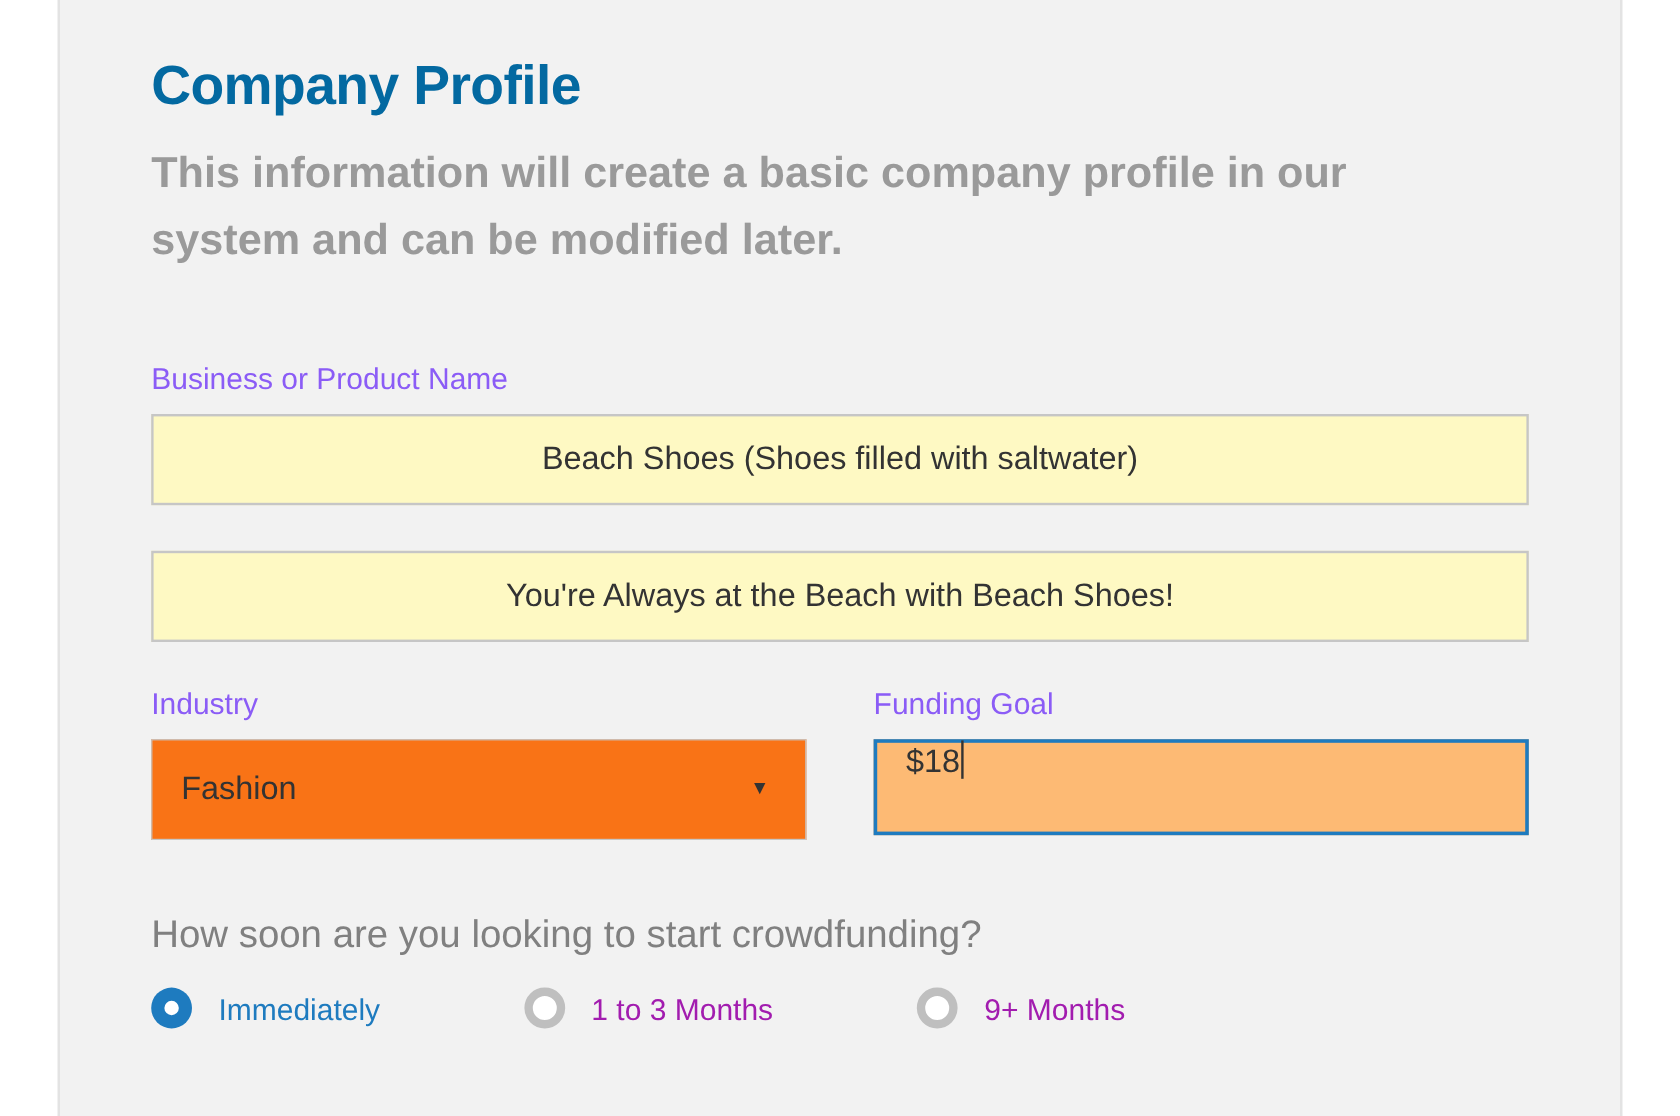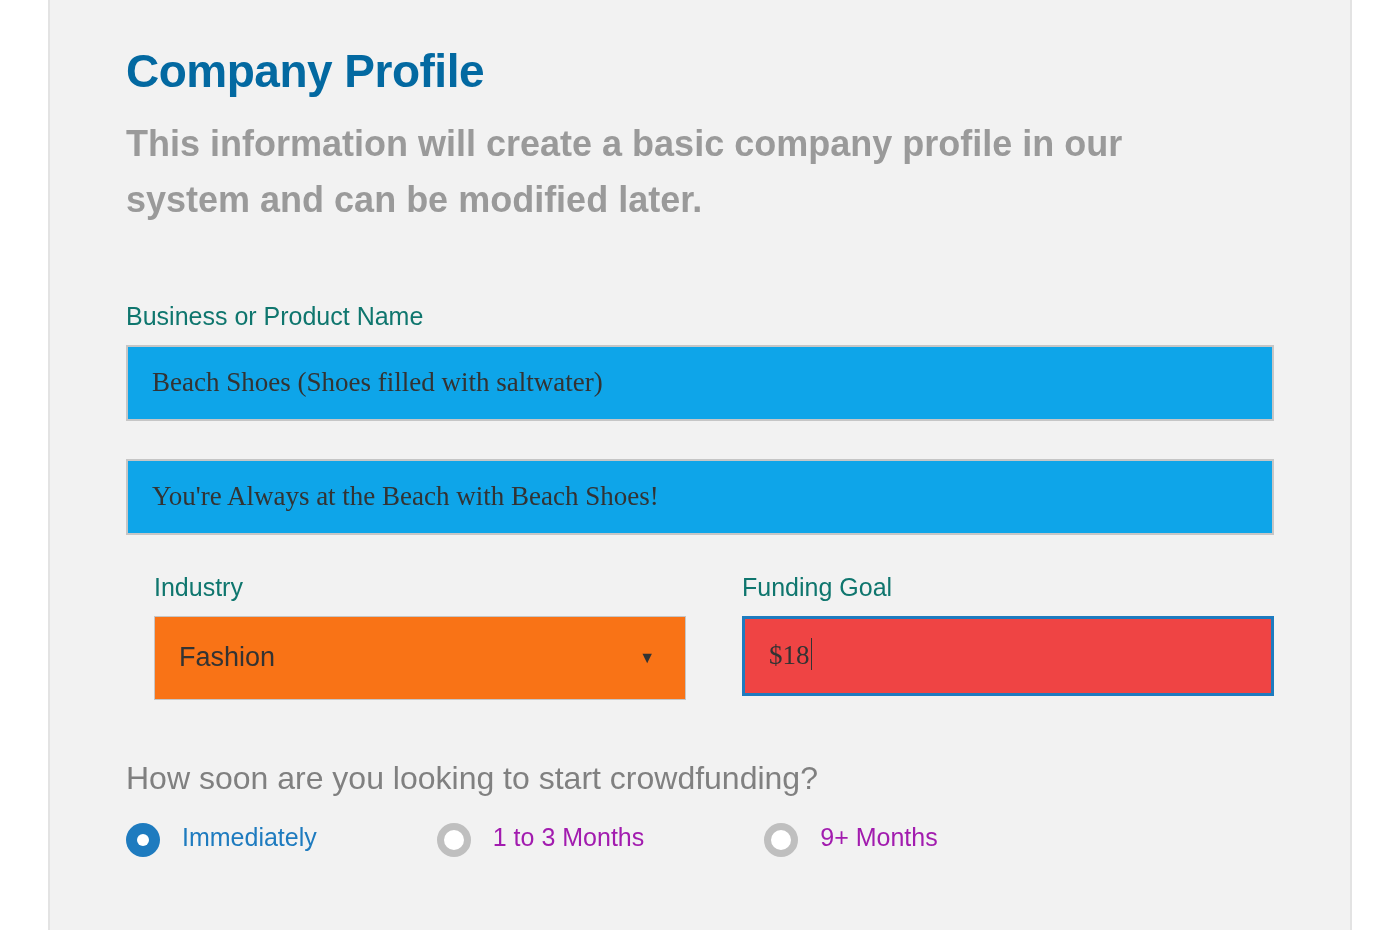--- a/index.html
+++ b/index.html
@@ -30,40 +30,40 @@
     font-weight: 700;
     color: #9a9a9a;
     line-height: 1.55;
     margin-bottom: 74px;
     max-width: 1000px;
   }
   .field-group { margin-bottom: 38px; }
   .field-label {
     font-size: 25px;
     font-weight: 400;
-    color: #0f766e;
+    color: #8b5cf6;
     margin-bottom: 14px;
     display: block;
   }
   .text-input {
     width: 100%;
     height: 76px;
-    background: #0ea5e9;
+    background: #fef9c3;
     border: 2px solid #c6c6c6;
     font-size: 27px;
     color: #333333;
     padding: 0 24px;
-    font-family: Liberation Serif, serif;
+    font-family: Liberation Sans, sans-serif;
     outline: none;
+    text-align: center;
   }
   .two-col {
     display: flex;
     gap: 56px;
     margin-bottom: 60px;
-    margin-left: 28px;
   }
   .col { flex: 1; display: flex; flex-direction: column; }
   .select-wrap {
     position: relative;
     width: 100%;
     height: 84px;
     background: #f97316;
     border: 1px solid #c6c6c6;
     display: flex;
     align-items: center;
@@ -76,28 +76,28 @@
     flex: 1;
   }
   .select-caret {
     font-size: 16px;
     color: #333333;
     margin-right: 6px;
   }
   .funding-input {
     width: 100%;
     height: 80px;
-    background: #ef4444;
+    background: #fdba74;
     border: 3px solid #1e7bbf;
     font-size: 27px;
     color: #333333;
     padding: 0 24px;
-    font-family: Liberation Serif, serif;
-    display: flex;
-    align-items: center;
+    font-family: Liberation Sans, sans-serif;
+    display: flex;
+    align-items: flex-start;
   }
   .funding-value { white-space: pre; }
   .cursor-caret {
     display: inline-block;
     width: 1.5px;
     height: 32px;
     background: #333333;
     vertical-align: middle;
     margin-left: 1px;
     position: relative;
@@ -109,21 +109,21 @@
     color: #808080;
     margin-bottom: 26px;
   }
   .radio-row {
     display: flex;
     align-items: center;
     gap: 0;
   }
   .radio-option {
     display: flex;
-    align-items: flex-start;
+    align-items: flex-end;
     cursor: pointer;
     margin-right: 120px;
   }
   .radio-option:last-child { margin-right: 0; }
   .radio-outer {
     width: 34px;
     height: 34px;
     border-radius: 50%;
     display: flex;
     align-items: center;

